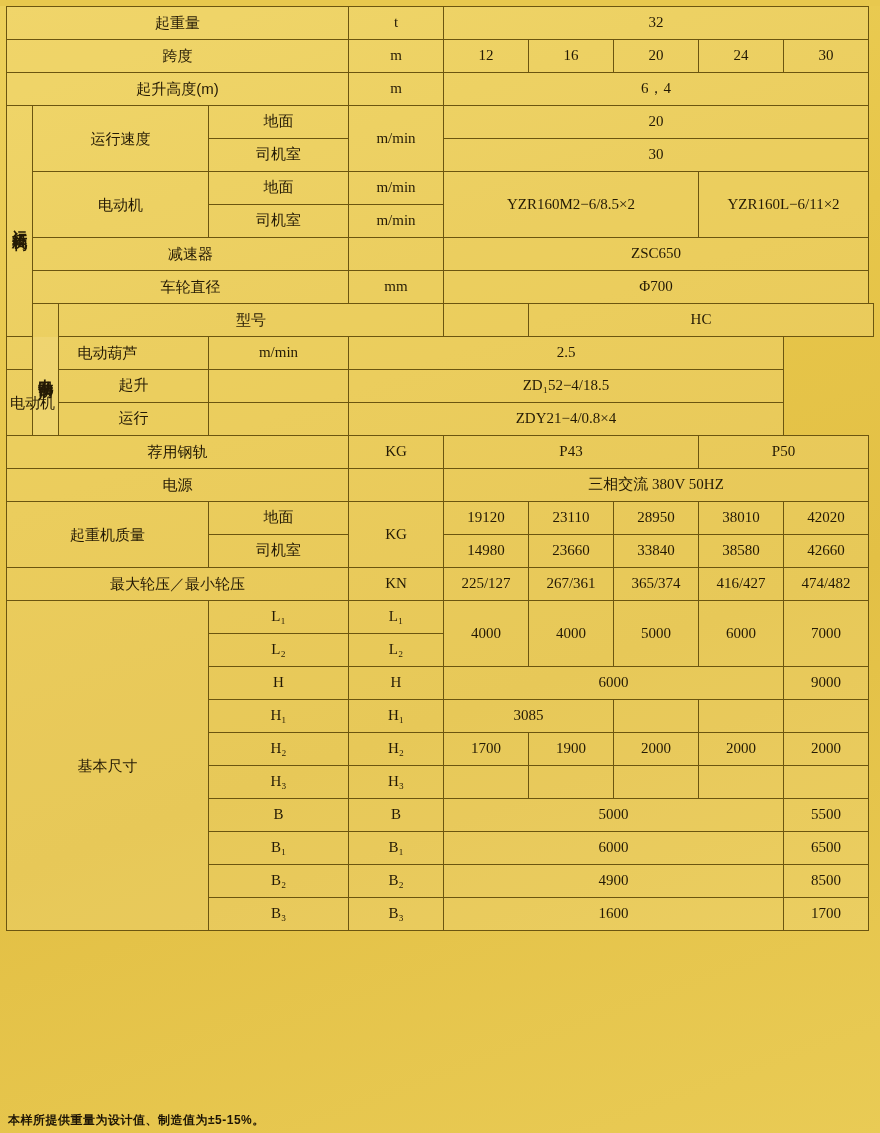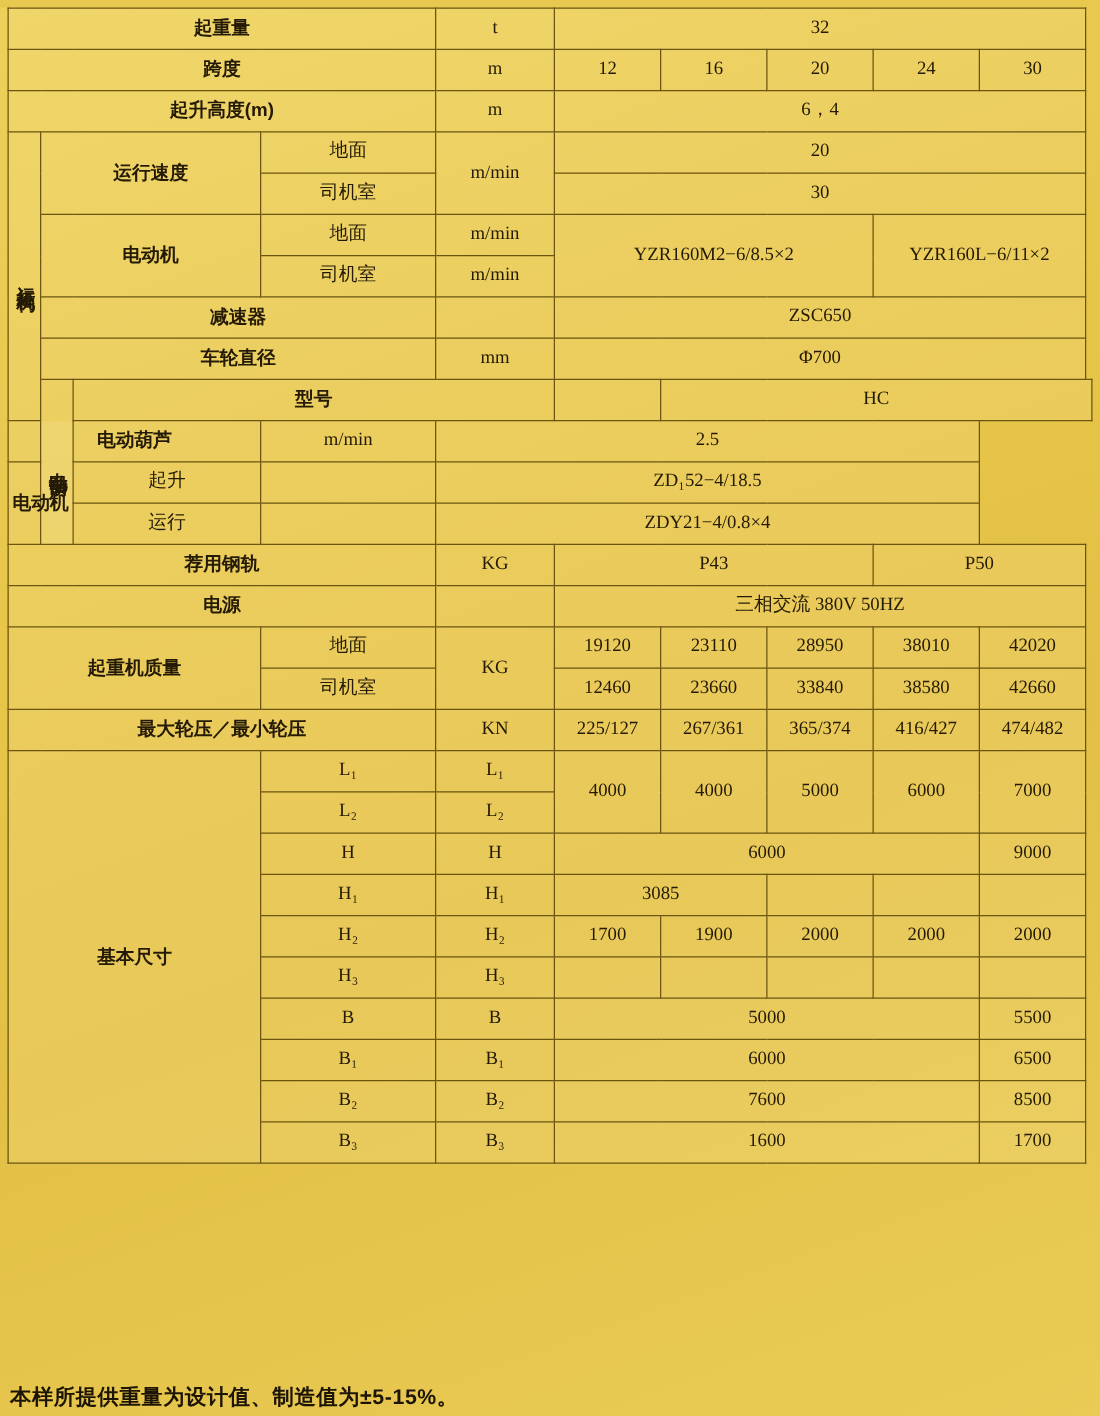--- a/index.html
+++ b/index.html
@@ -26,21 +26,21 @@
     border:1px solid #6b5510;
     text-align:center;
     vertical-align:middle;
     font-size:15px;
     line-height:1.15;
     padding:2px 3px;
     height:28px;
     color:#241a05;
     background:rgba(255,243,190,0.16);
   }
-  td.lbl{ font-family:"Liberation Sans","DejaVu Sans",sans-serif; font-weight:bold; font-size:15px;margin-top:16px;}
+  td.lbl{ font-family:"Liberation Sans","DejaVu Sans",sans-serif; font-weight:normal; font-size:15px;margin-top:16px;}
   td.unit{ font-size:14px; }
   td.val{ font-size:15px; }
   td.vert{
     font-family:"Liberation Sans","DejaVu Sans",sans-serif;
     font-weight:bold;
     font-size:15px;
     width:26px;
     letter-spacing:2px;
     padding:0;
   }
@@ -50,21 +50,21 @@
     display:inline-block;
     line-height:1.1;
   }
   td.sub{ font-size:14px; }
   .footnote{
     position:absolute;
     left:8px;
     bottom:10px;
     font-family:"Liberation Sans","DejaVu Sans",sans-serif;
     font-weight:bold;
-    font-size:17px;
+    font-size:12px;
     color:#1c1405;
     letter-spacing:0.5px;
   }
   .blank{}
 </style>
 </head>
 <body>
 
 <div class="sheet">
 
@@ -182,21 +182,21 @@
     <td class="sub">地面</td>
     <td class="unit" rowspan="2">KG</td>
     <td class="val">19120</td>
     <td class="val">23110</td>
     <td class="val">28950</td>
     <td class="val">38010</td>
     <td class="val">42020</td>
   </tr>
   <tr>
     <td class="sub">司机室</td>
-    <td class="val">12460</td>
+    <td class="val">14980</td>
     <td class="val">23660</td>
     <td class="val">33840</td>
     <td class="val">38580</td>
     <td class="val">42660</td>
   </tr>
 
   <tr>
     <td class="lbl" colspan="4">最大轮压／最小轮压</td>
     <td class="unit">KN</td>
     <td class="val">225/127</td>
@@ -268,21 +268,21 @@
   <tr>
     <td class="sub">B₁</td>
     <td class="unit">B₁</td>
     <td class="val" colspan="4">6000</td>
     <td class="val">6500</td>
   </tr>
 
   <tr>
     <td class="sub">B₂</td>
     <td class="unit">B₂</td>
-    <td class="val" colspan="4">7600</td>
+    <td class="val" colspan="4">4900</td>
     <td class="val">8500</td>
   </tr>
 
   <tr>
     <td class="sub">B₃</td>
     <td class="unit">B₃</td>
     <td class="val" colspan="4">1600</td>
     <td class="val">1700</td>
   </tr>
 

